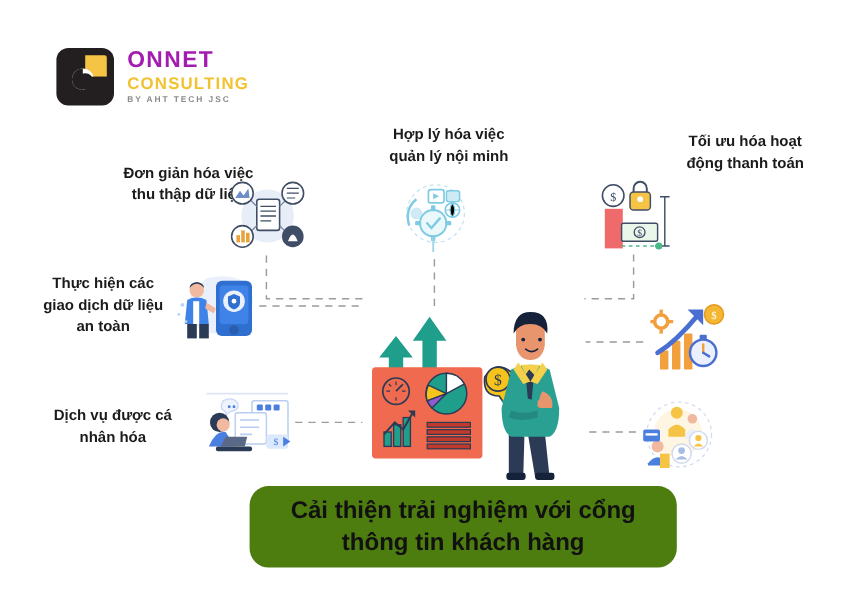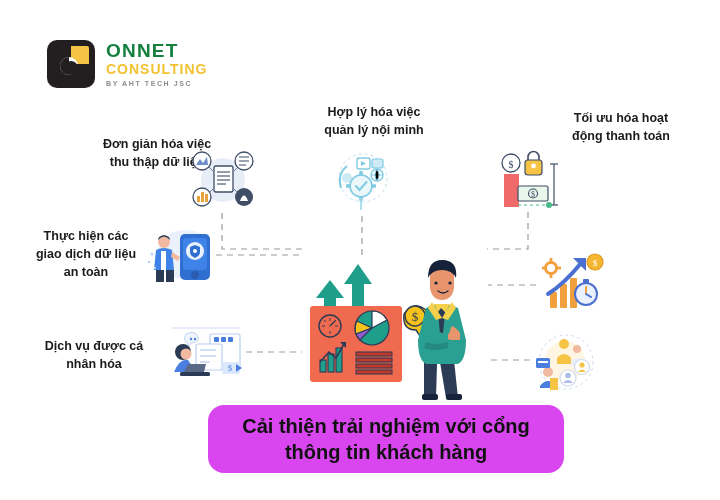--- a/index.html
+++ b/index.html
@@ -25,21 +25,21 @@
     top: 38px;
     display: flex;
     align-items: center;
     gap: 9px;
   }
   #logo-mark { width: 52px; height: 52px; display: block; }
   .logo-text-block { display: flex; flex-direction: column; line-height: 1; }
   .logo-line1 {
     font-size: 19px;
     font-weight: bold;
-    color: #15803d;
+    color: #a21caf;
     letter-spacing: 1.2px;
   }
   .logo-line2 {
     font-size: 14px;
     font-weight: bold;
     color: #f2c230;
     letter-spacing: 1.0px;
     margin-top: 2px;
   }
   .logo-line3 {
@@ -81,21 +81,21 @@
     height: 152px;
   }
 
   
   #banner {
     position: absolute;
     left: 208px;
     top: 405px;
     width: 356px;
     height: 68px;
-    background: #d946ef;
+    background: #4d7c0f;
     border-radius: 16px;
     display: flex;
     align-items: center;
     justify-content: center;
   }
   #banner-text {
     font-size: 20px;
     font-weight: bold;
     color: #111111;
     text-align: center;

